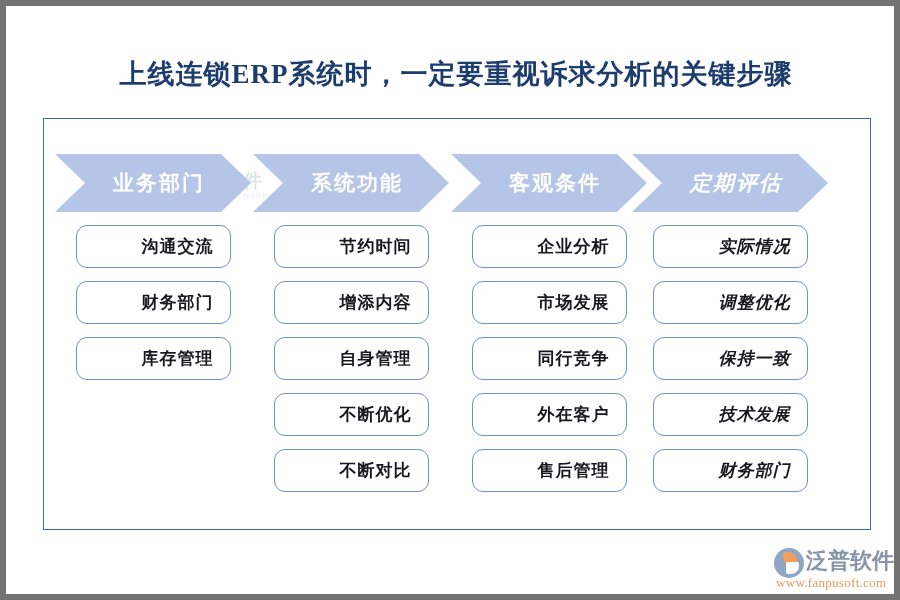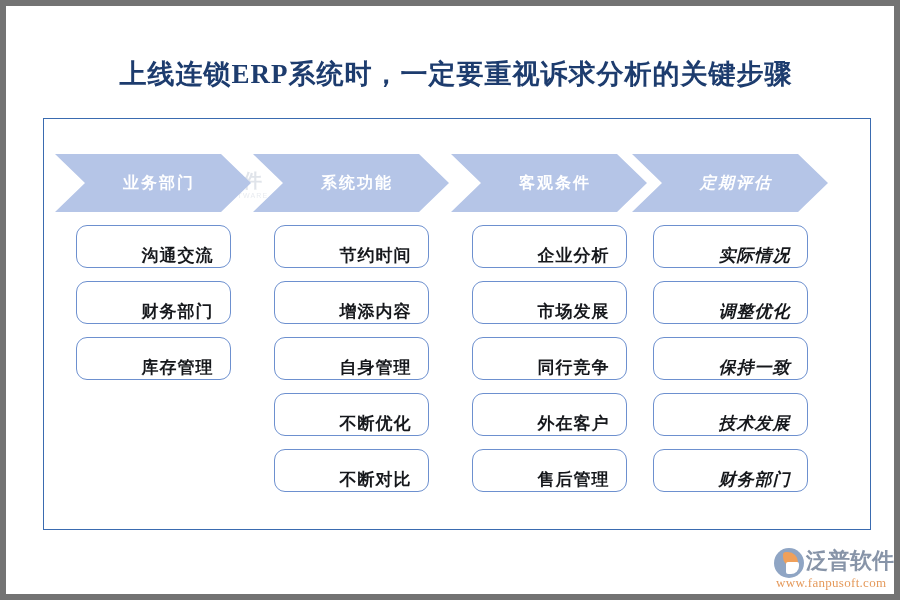--- a/index.html
+++ b/index.html
@@ -124,42 +124,42 @@
     width: 196px;
     height: 58px;
     background: #b5c5e7;
     -webkit-clip-path: polygon(0 0, 166px 0, 196px 50%, 166px 100%, 0 100%, 30px 50%);
     clip-path: polygon(0 0, 166px 0, 196px 50%, 166px 100%, 0 100%, 30px 50%);
     display: flex;
     align-items: center;
     justify-content: center;
   }
   .chevron-label {
-    font-size: 16px;
+    font-size: 21px;
     font-weight: bold;
     color: #ffffff;
     letter-spacing: 2px;
     transform: translateX(6px);
     white-space: nowrap;
   }
 
   
   .items {
     margin-top: 13px;
   }
   .item-box {
     box-sizing: border-box;
     width: 155px;
     height: 43px;
     margin: 0 0 13px 21px;
     border: 1.4px solid #6d90cf;
     border-radius: 11px;
     background: #ffffff;
     display: flex;
-    align-items: flex-end;
+    align-items: center;
     justify-content: center;
     padding-left: 48px;
   }
   .item-label {
     font-size: 17px;
     font-weight: bold;
     color: #16181c;
     letter-spacing: 1px;
     white-space: nowrap;
   }

